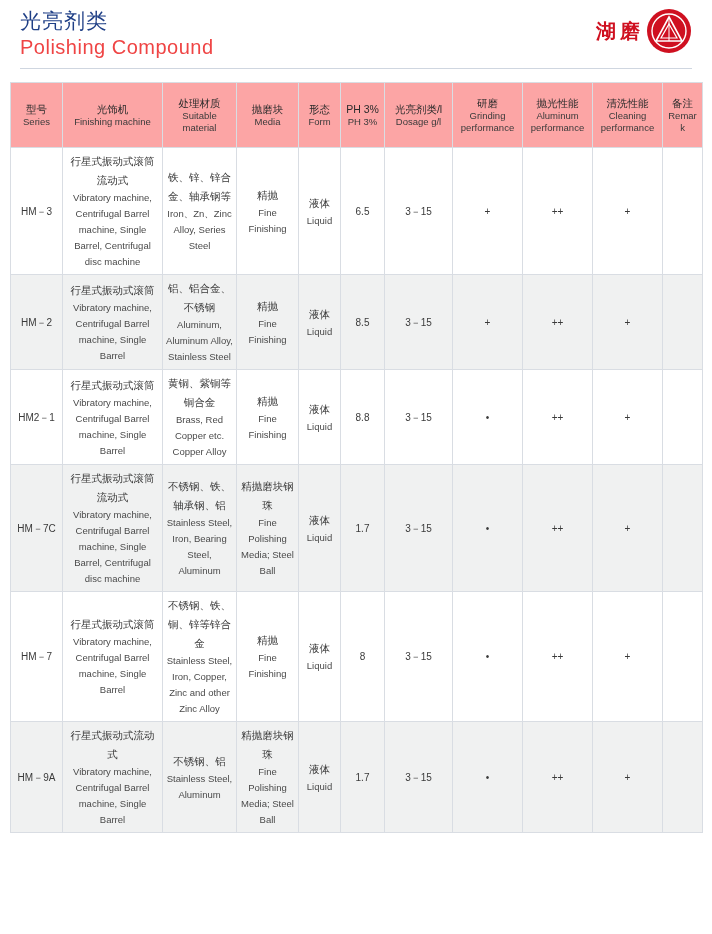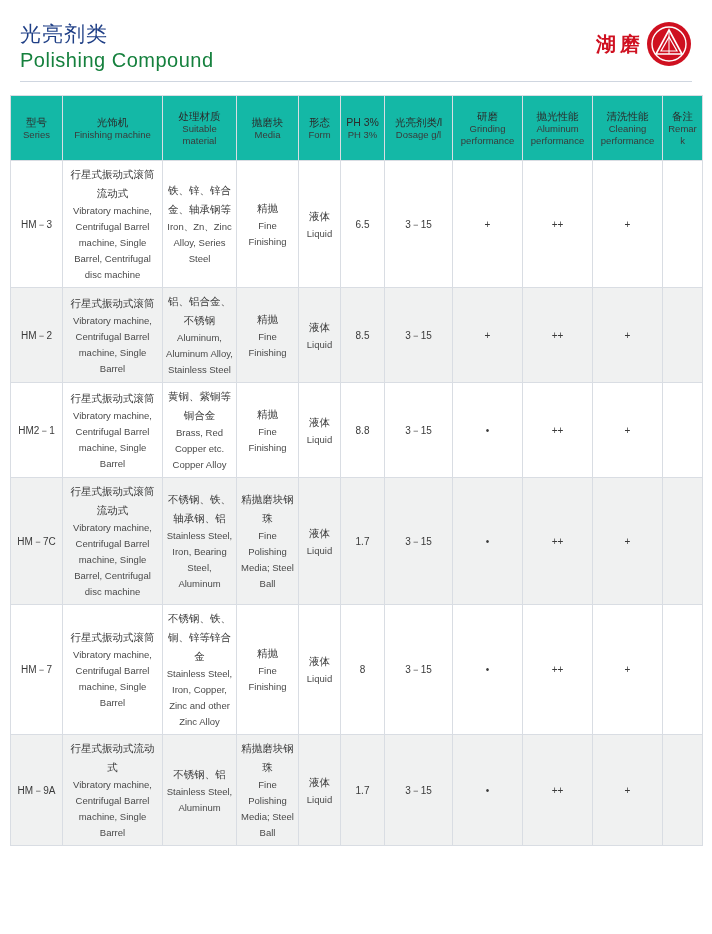--- a/index.html
+++ b/index.html
@@ -12,21 +12,21 @@
     height: 934px;
     font-family: "Liberation Sans", sans-serif;
     color: #333;
     overflow: hidden;
   }
   .page {
     position: relative;
     width: 712px;
     height: 934px;
     box-sizing: border-box;
-    padding: 13px 10px;
+    padding: 0 10px;
   }
 
   
   .header {
     position: relative;
     height: 70px;
     padding-top: 8px;
     box-sizing: border-box;
   }
   .title-block {
@@ -36,21 +36,21 @@
   }
   .title-cn {
     font-size: 21px;
     color: #1f3f86;
     letter-spacing: 1px;
     line-height: 26px;
     font-weight: normal;
   }
   .title-en {
     font-size: 20px;
-    color: #15803d;
+    color: #ef4444;
     line-height: 26px;
     letter-spacing: 0.5px;
     font-weight: normal;
   }
   .logo-block {
     position: absolute;
     right: 10px;
     top: 8px;
     display: flex;
     align-items: center;
@@ -90,21 +90,21 @@
     border: 1px solid #d9dde3;
     text-align: center;
     vertical-align: middle;
     padding: 4px 3px;
     font-size: 10px;
     line-height: 13px;
     color: #3a3a3a;
     word-wrap: break-word;
   }
   table.spec thead th {
-    background: #14b8a6;
+    background: #fca5a5;
     font-weight: normal;
     height: 56px;
     font-size: 10px;
     color: #2b2b2b;
   }
   .hd-cn { display: block; font-size: 10.5px; line-height: 13px; }
   .hd-en { display: block; font-size: 9.5px; line-height: 12px; color: #3a3a3a; }
 
   tbody tr.alt td { background: #f0f1f1; }
   tbody tr td { background: #ffffff; }

